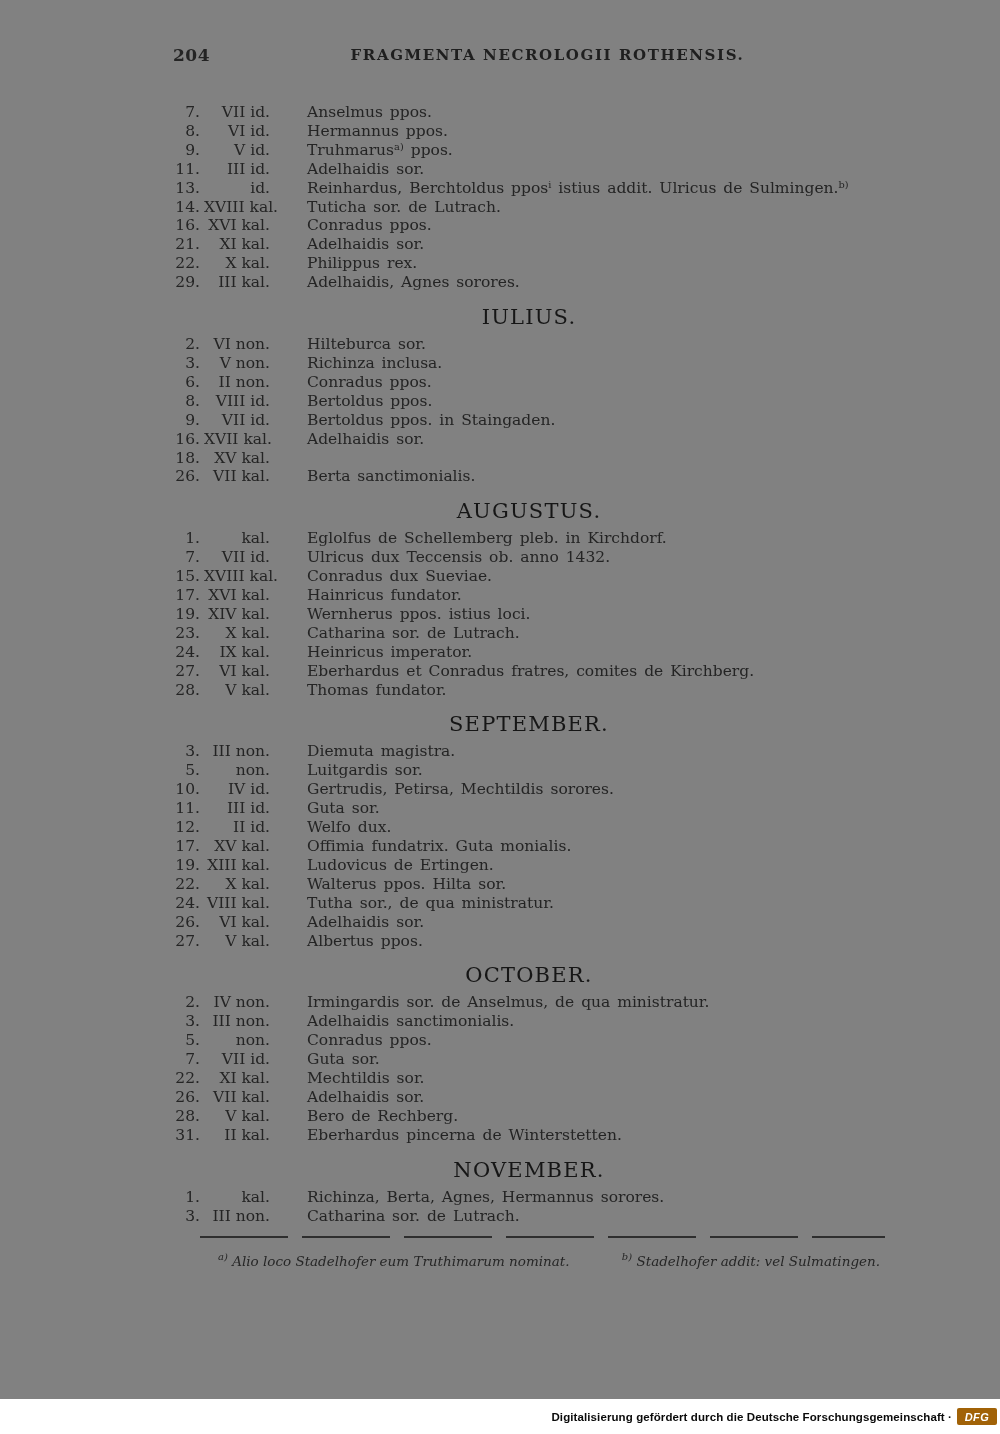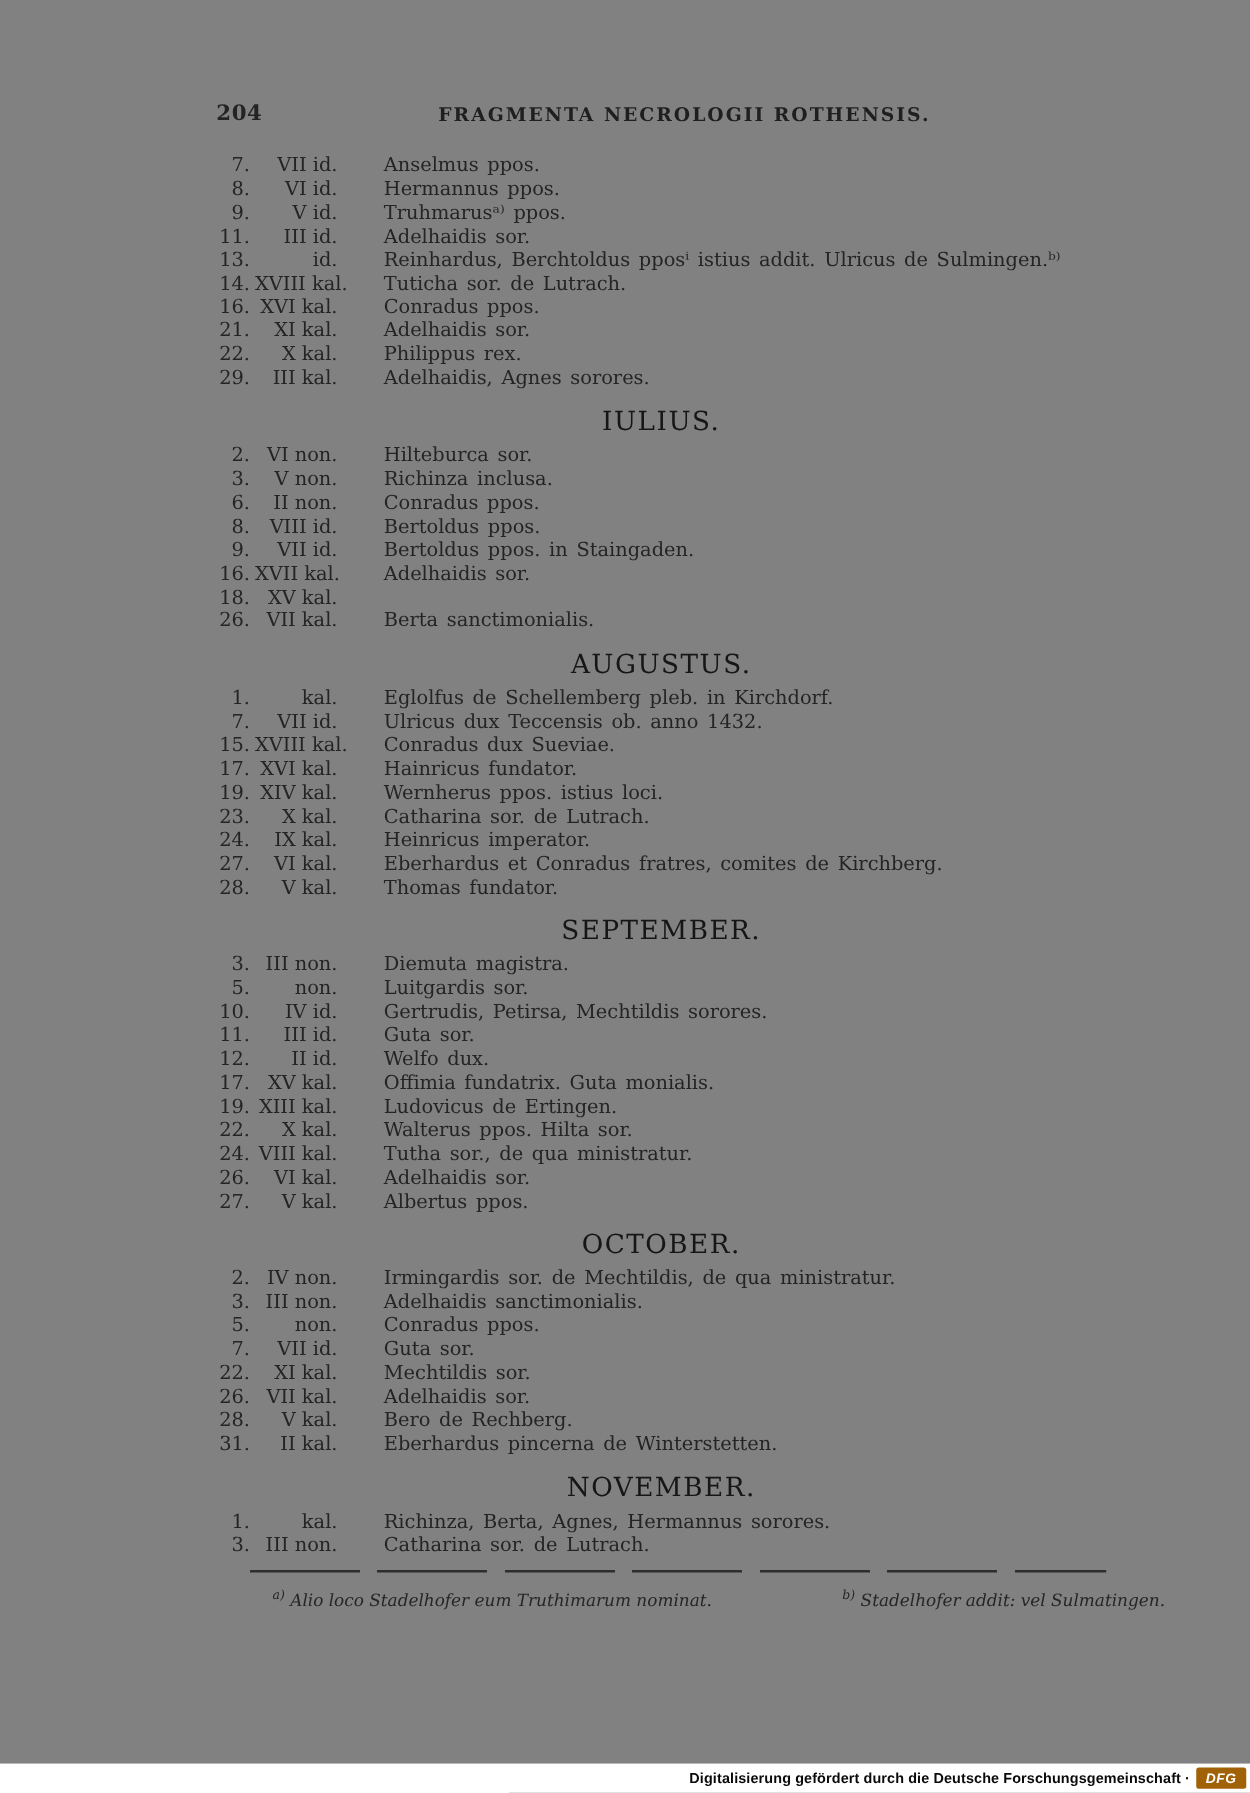--- a/index.html
+++ b/index.html
@@ -10,26 +10,26 @@
     position:relative;
   }
   .scan-page{
     position:absolute;top:0;left:0;
     width:1000px;height:1411px;
     background:#818181;
     overflow:hidden;
     color:#242424;
   }
   .page-header{
-    padding-top:81px;
+    padding-top:45px;
     padding-left:173px;
     padding-right:115px;
     display:flex;
-    align-items:flex-end;
-    margin-bottom:22px;
+    align-items:center;
+    margin-bottom:38px;
   }
   .page-number{
     font-size:17px;
     font-weight:bold;
     letter-spacing:.5px;
   }
   .running-title{
     flex:1;
     text-align:center;
     font-size:15px;
@@ -73,37 +73,37 @@
     margin-left:37px;
     word-spacing:2px;
   }
   .footnote-rule{
     margin:10px 115px 13px 200px;
     height:2px;
     background:repeating-linear-gradient(90deg,#2e2e2e 0 88px,rgba(0,0,0,0) 88px 102px);
   }
   .footnotes{
     padding-left:218px;
-    padding-right:68px;
+    padding-right:120px;
     display:flex;
     justify-content:space-between;
     font-style:italic;
     font-size:13.5px;
     color:#262626;
     gap:10px;
   }
   .footnote{white-space:nowrap;}
   .fn-marker{
     font-size:10px;
     vertical-align:super;
     font-style:italic;
   }
   .digitization-bar{
     position:absolute;left:0;bottom:0;
-    width:1000px;height:23px;
+    width:1000px;height:35px;
     background:#ffffff;
     display:flex;
     align-items:center;
     justify-content:flex-end;
     padding-right:3px;
     box-sizing:border-box;
     font-family:"Liberation Sans","DejaVu Sans",sans-serif;
   }
   .credit-text{
     font-size:11.5px;
@@ -326,21 +326,21 @@
   </div>
       <div class="entry-row">
     <span class="col day">27.</span>
     <span class="col cal">V kal.</span>
     <span class="col txt">Albertus ppos.</span>
   </div>
       <div class="month-heading">OCTOBER.</div>
       <div class="entry-row">
     <span class="col day">2.</span>
     <span class="col cal">IV non.</span>
-    <span class="col txt">Irmingardis sor. de Mechtildis, de qua ministratur.</span>
+    <span class="col txt">Irmingardis sor. de Anselmus, de qua ministratur.</span>
   </div>
       <div class="entry-row">
     <span class="col day">3.</span>
     <span class="col cal">III non.</span>
     <span class="col txt">Adelhaidis sanctimonialis.</span>
   </div>
       <div class="entry-row">
     <span class="col day">5.</span>
     <span class="col cal">non.</span>
     <span class="col txt">Conradus ppos.</span>

